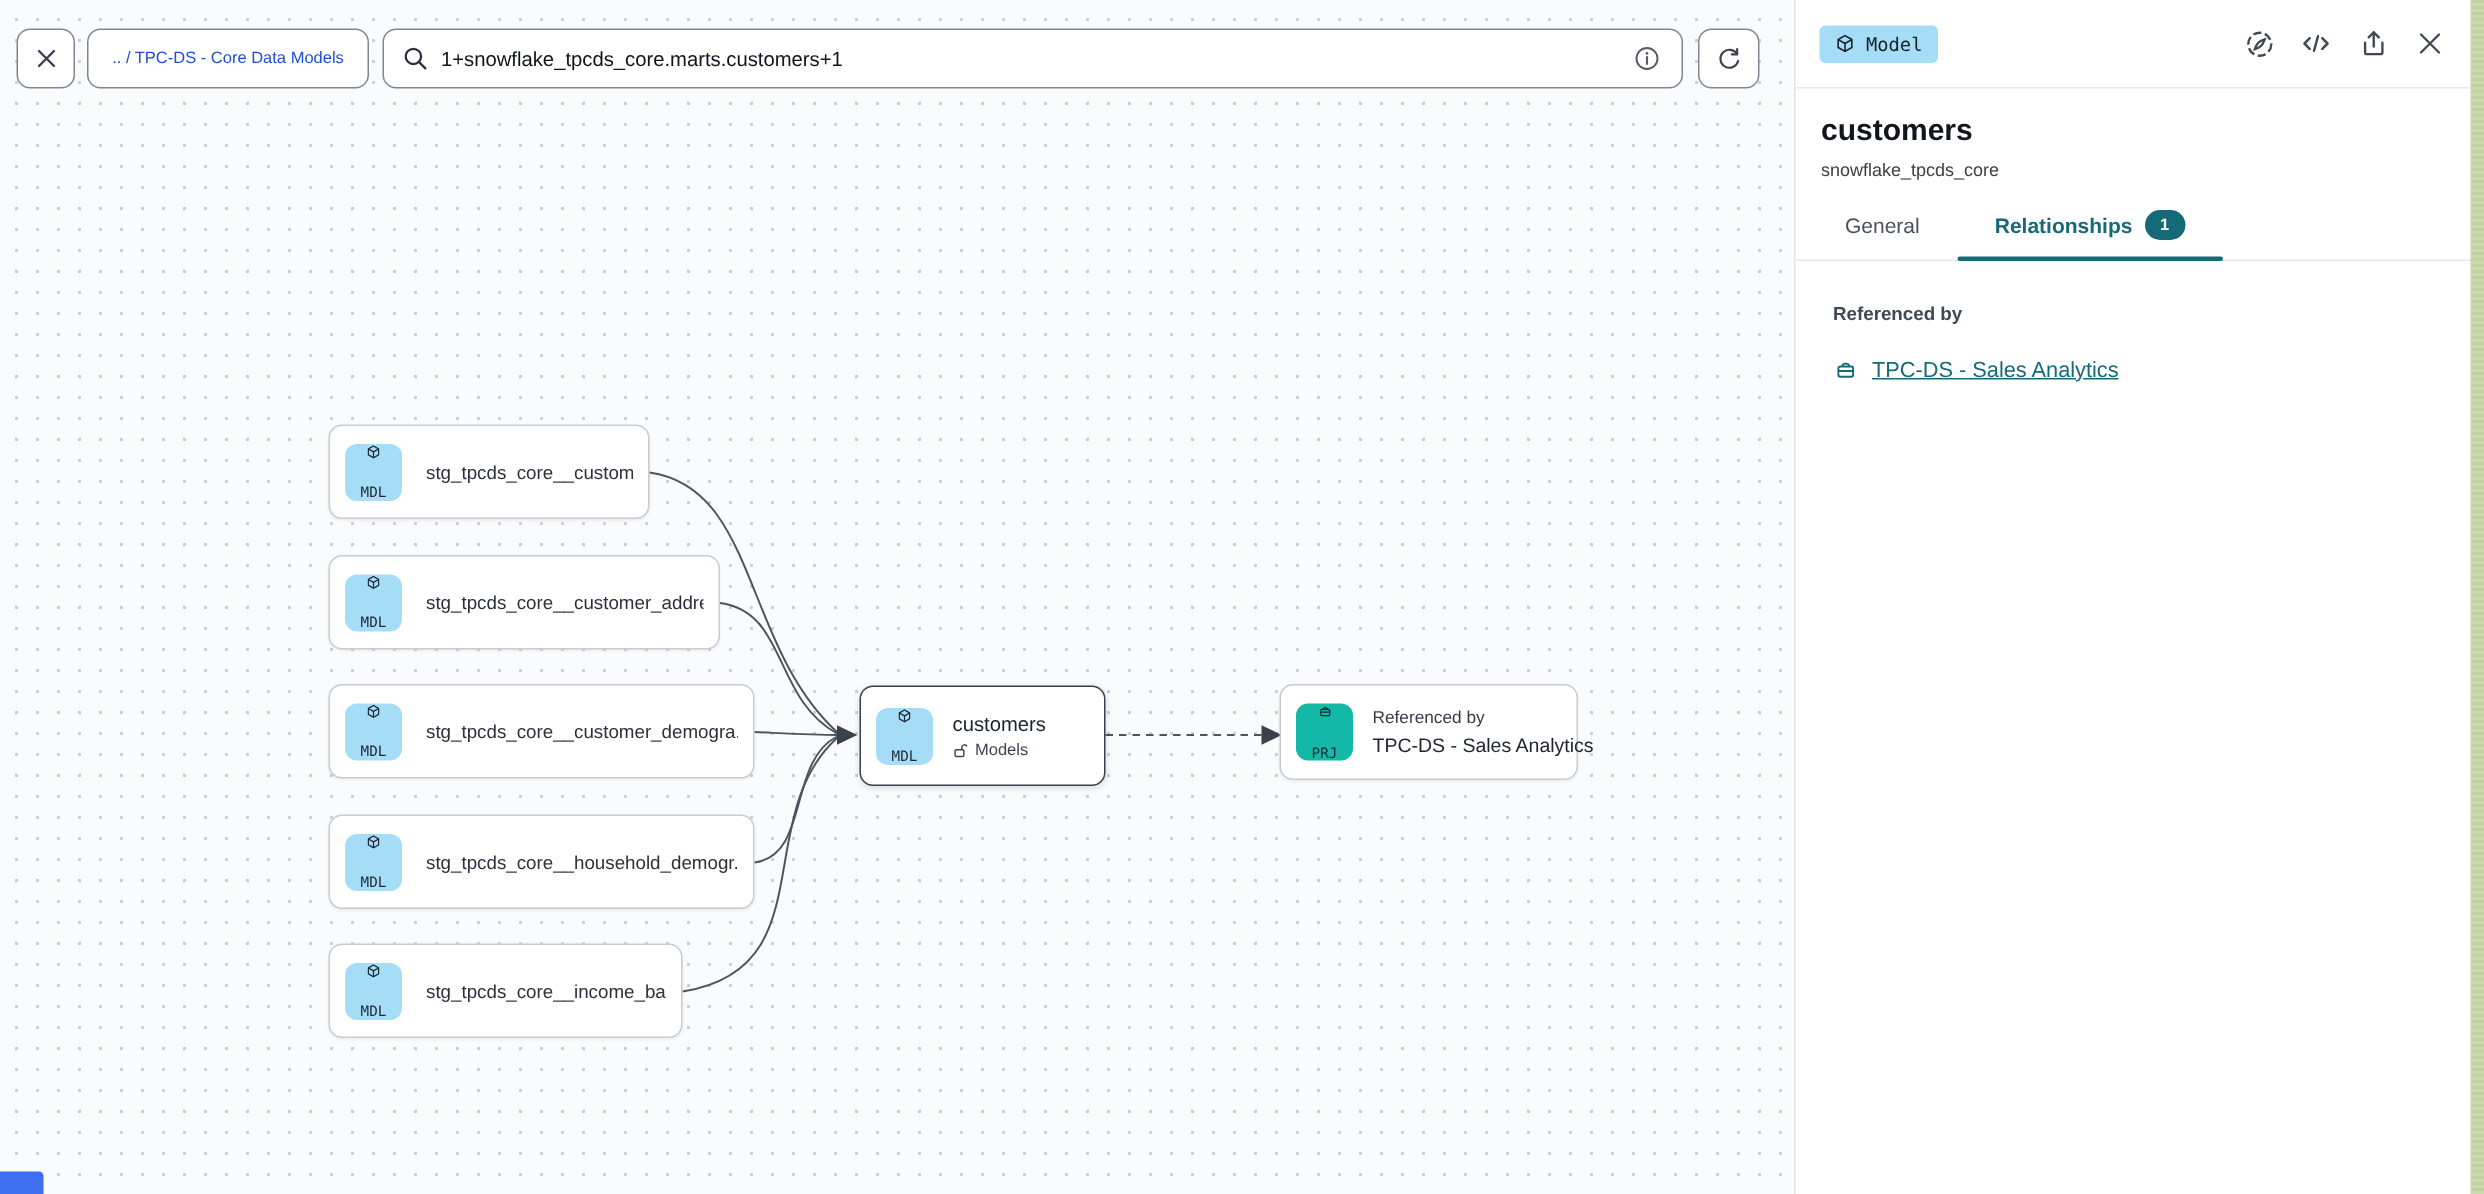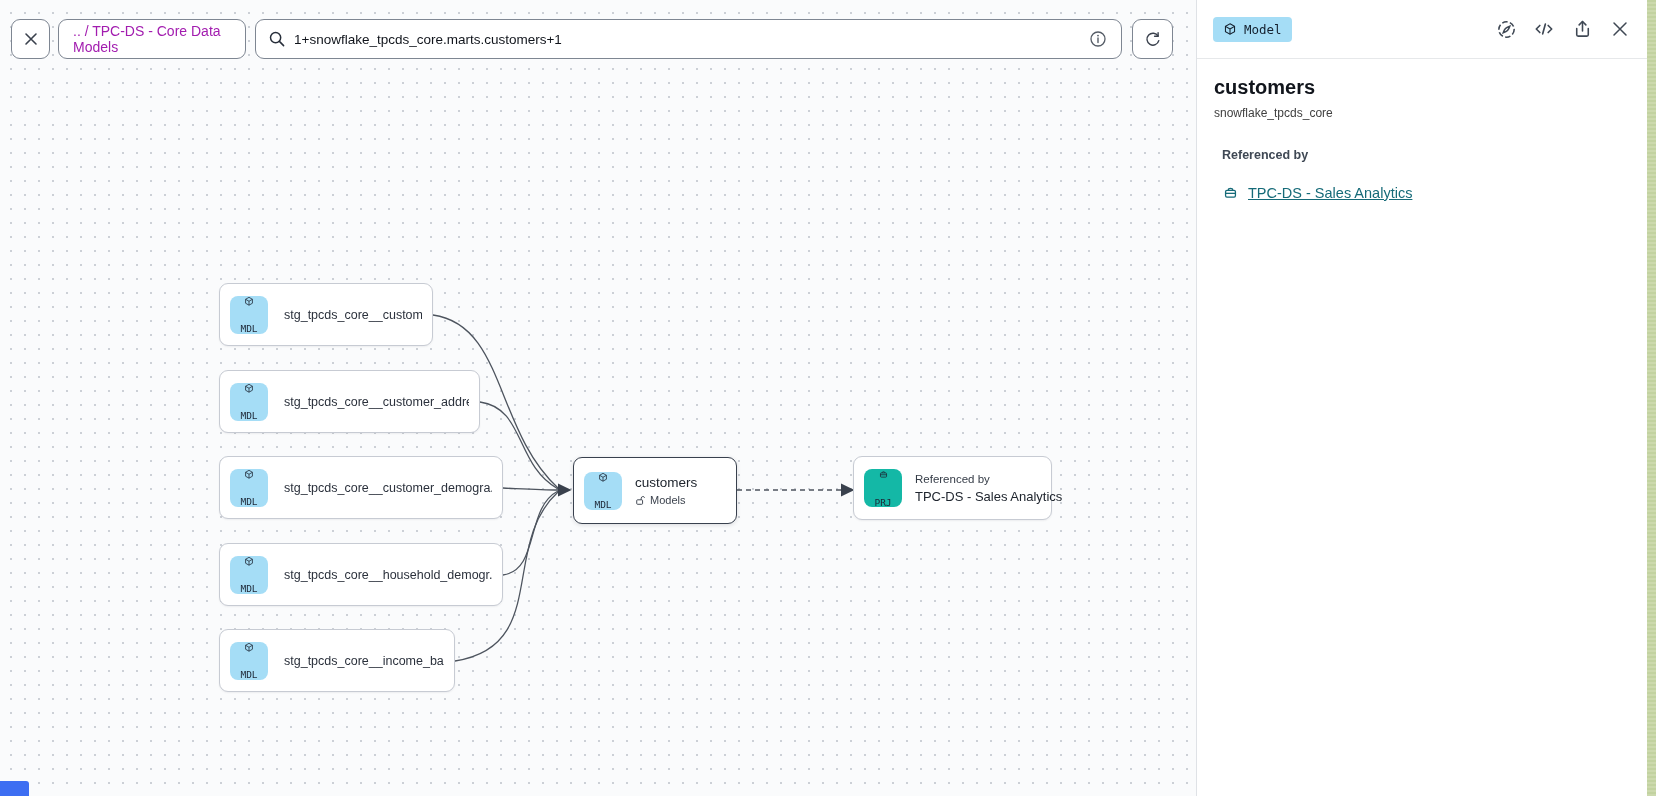--- a/index.html
+++ b/index.html
@@ -10,21 +10,21 @@
   
   .canvas { position:absolute; left:0; top:0; width:1196px; height:796px;
     background-color:#fafbfc;
     background-image:radial-gradient(#ccd0d6 1.1px, transparent 1.1px);
     background-size:14px 14px; background-position:4px 6px; }
   .edges { position:absolute; left:0; top:0; pointer-events:none; }
 
   
   .tbtn { position:absolute; top:19px; height:40px; background:#fff; border:1px solid #7e8692;
     border-radius:9px; display:flex; align-items:center; justify-content:center; cursor:pointer; }
-  .breadcrumb { font-size:14px; color:#a21caf; padding:0 14px; }
+  .breadcrumb { font-size:11px; color:#1d4ed8; padding:0 14px; }
   .searchbar { position:absolute; left:255px; top:19px; width:867px; height:40px; background:#fff;
     border:1px solid #7e8692; border-radius:9px; display:flex; align-items:center; padding:14px 12px; gap:8px; }
   .searchbar input { flex:1; border:none; outline:none; font-size:13.5px; color:#10141b;
     font-family:"Liberation Sans", sans-serif; background:transparent; }
 
   
   .node { position:absolute; background:#fff; border:1px solid #c7cbd3; border-radius:9px;
     display:flex; align-items:center; padding:0 10px; gap:16px;
     box-shadow:0 1px 2px rgba(20,24,33,0.06); cursor:pointer; }
   .node .label { font-size:12.5px; color:#2b313c; white-space:nowrap; overflow:hidden; }
@@ -258,20 +258,29 @@
             </svg>
         </span>
       </div>
     </div>
 
     <div class="title-block">
       <div class="panel-title">customers</div>
       <div class="panel-sub">snowflake_tpcds_core</div>
     </div>
 
+    <div class="tabs">
+      <div class="tab">
+        <span>General</span>
+      </div>
+      <div class="tab active">
+        <span>Relationships</span>
+        <span class="tab-count">1</span>
+      </div>
+    </div>
 
     <div class="panel-content">
       <div class="section-label">Referenced by</div>
       <div class="ref-link-row">
         <svg width="17" height="17" viewBox="0 0 20 20" fill="none" stroke="#156a78" stroke-width="1.5">
             <path d="M7.5 7.5 V6.8 Q7.5 5.2 10 5.2 Q12.5 5.2 12.5 6.8 V7.5"></path>
             <rect x="4.2" y="7.5" width="11.6" height="8" rx="1.6"></rect>
             <path d="M4.2 11 H15.8"></path>
           </svg>
         <a class="ref-link">TPC-DS - Sales Analytics</a>

